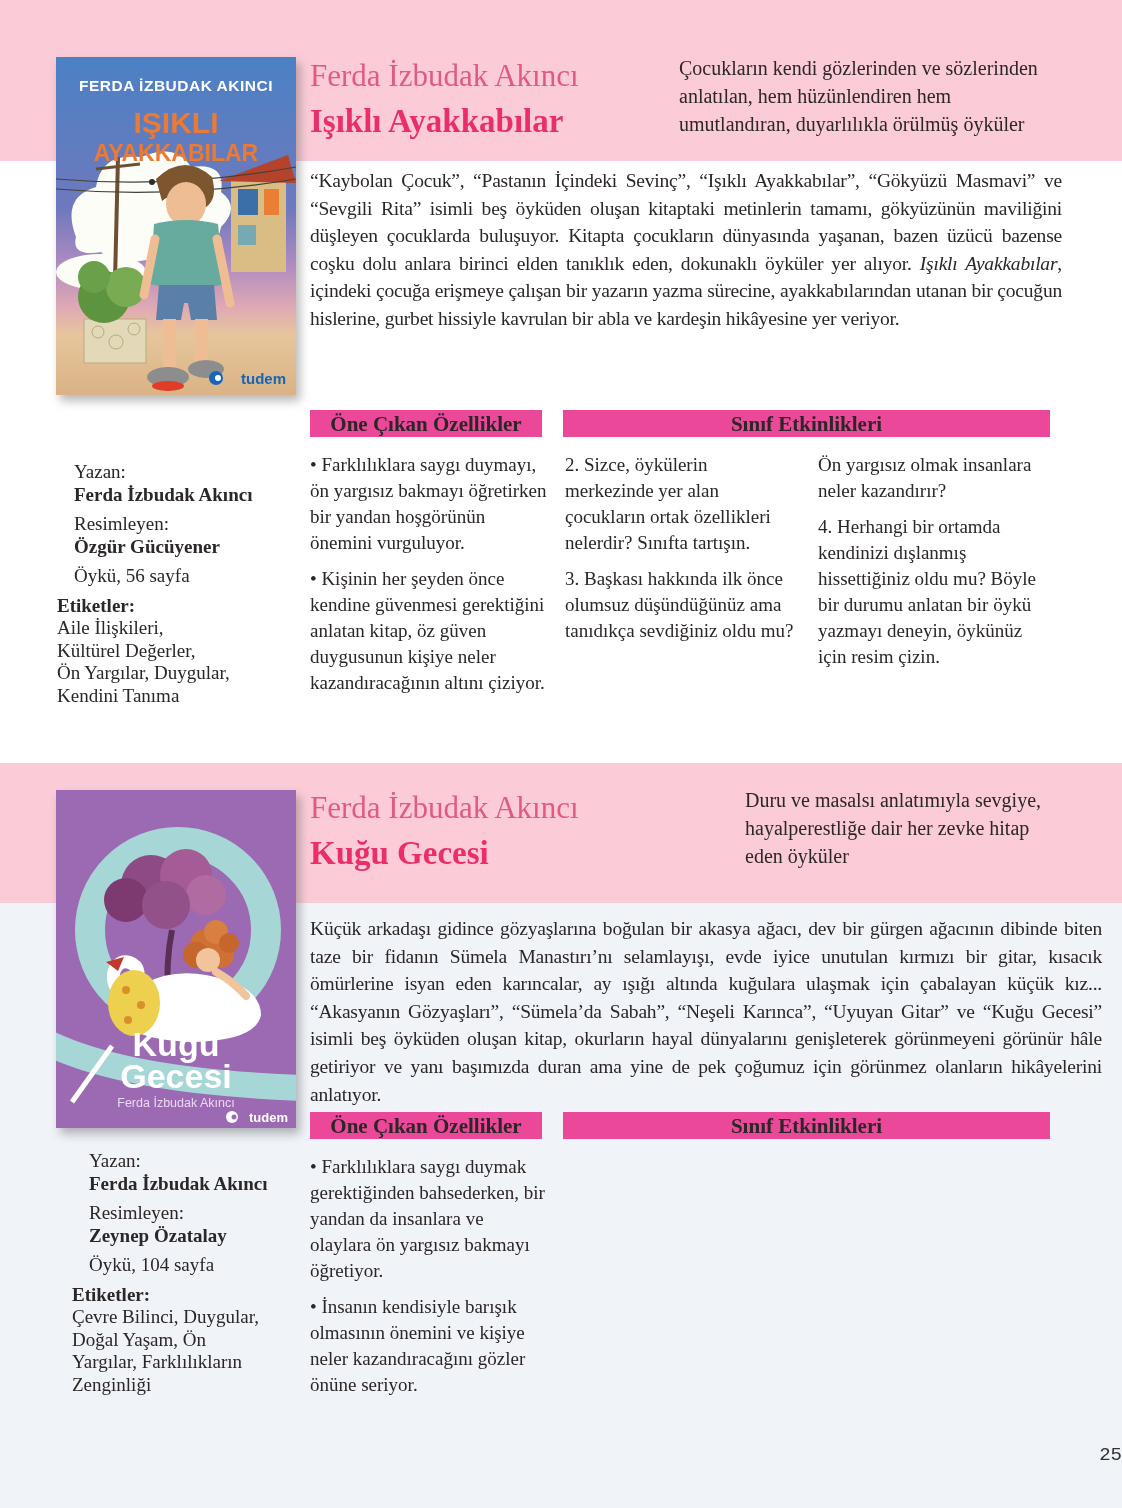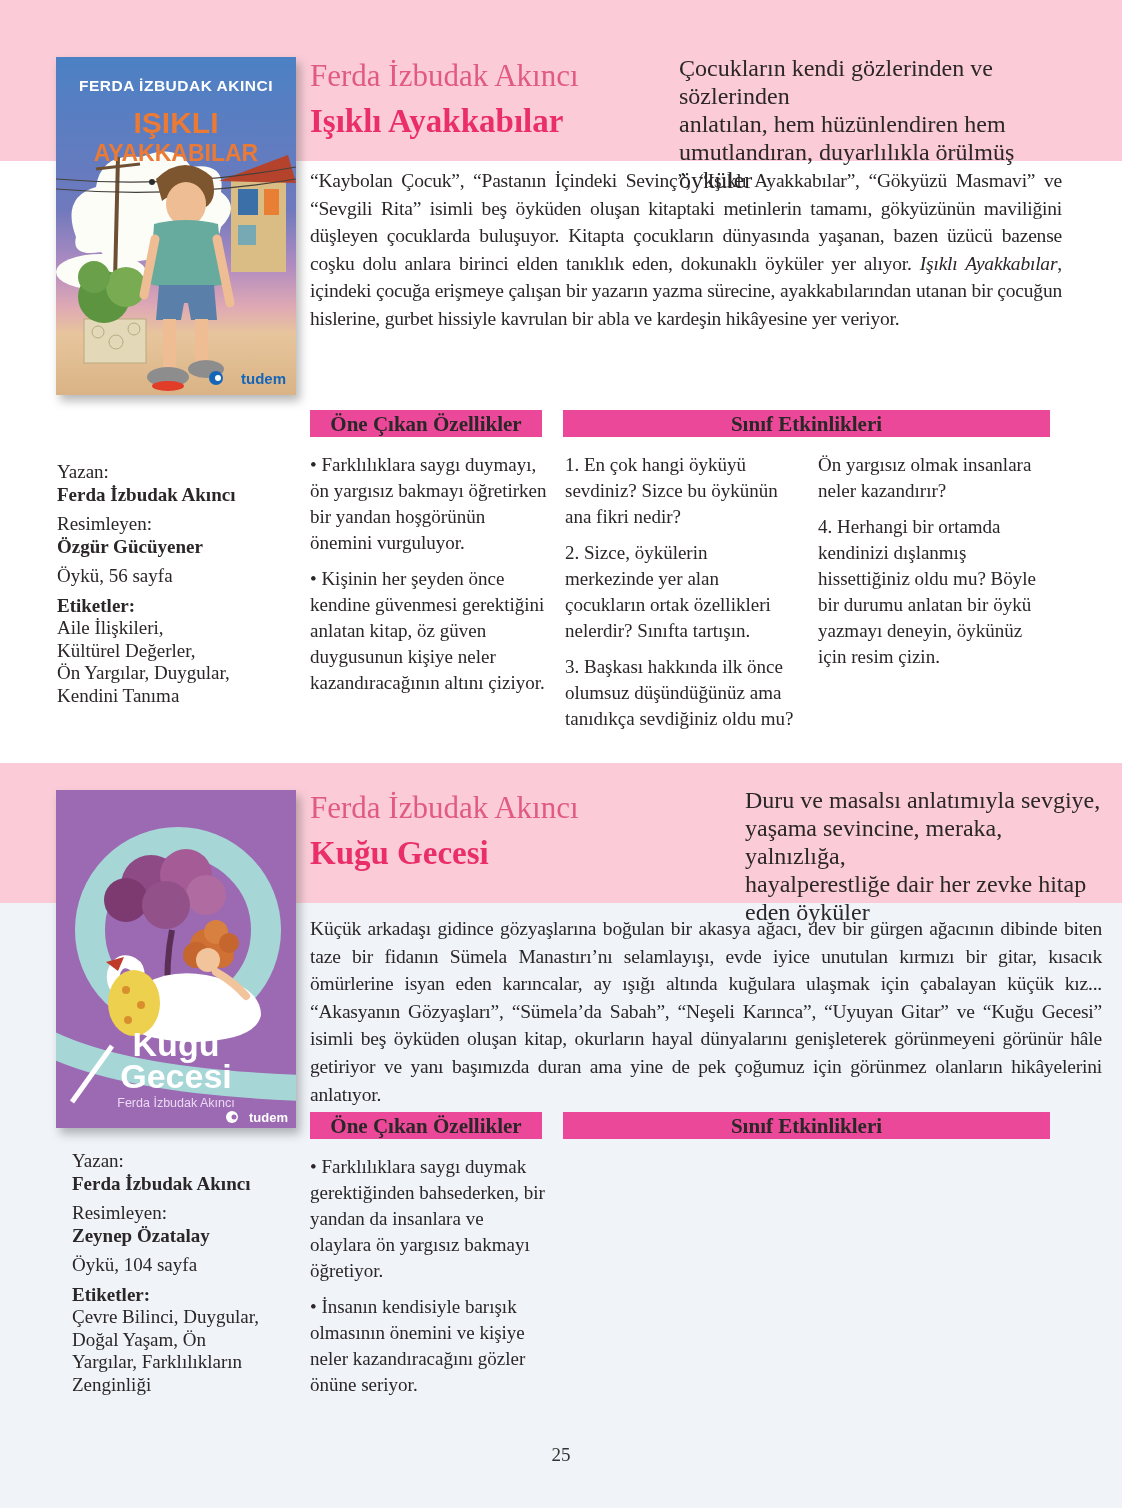--- a/index.html
+++ b/index.html
@@ -11,21 +11,21 @@
   #band2{top:763px;height:140px;}
   .cover{position:absolute;width:240px;height:338px;box-shadow:4px 6px 9px rgba(80,80,80,.4);text-decoration:underline;}
   #cover1{left:56px;top:57px;}
   #cover2{left:56px;top:790px;}
   .cover svg{display:block;width:100%;height:100%;}
   .cover text{font-family:"Liberation Sans","DejaVu Sans",sans-serif;}
   .titleblock{position:absolute;left:310px;}
   #title1{top:54px;} #title2{top:786px;}
   .author-name{font-size:31px;color:#e05a83;line-height:44px;}
   .book-title{font-size:33px;font-weight:bold;color:#e92e68;line-height:46px;}
-  .tagline{position:absolute;font-size:24px;line-height:28px;color:#2b2627;}
+  .tagline{position:absolute;font-size:20px;line-height:28px;color:#2b2627;}
   #tagline1{left:679px;top:54px;width:400px;}
   #tagline2{left:745px;top:786px;width:360px;}
   .desc{position:absolute;left:310px;font-size:19.5px;line-height:27.6px;text-align:justify;letter-spacing:-0.2px;}
   #desc1{top:167px;width:752px;}
   #desc2{top:915px;width:792px;}
   .desc .it{font-style:italic;}
   .colhead{position:absolute;height:27px;background:#ec4899;font-weight:bold;font-size:21px;text-align:center;line-height:28px;color:#2b2627;}
   #fh1{left:310px;top:410px;width:232px;}
   #ah1{left:563px;top:410px;width:487px;}
   #fh2{left:310px;top:1112px;width:232px;}
@@ -34,23 +34,23 @@
   .col p{margin:0 0 10px 0;}
   #feat1{left:310px;top:452px;width:237px;}
   #act1a{left:565px;top:452px;width:230px;}
   #act1b{left:818px;top:452px;width:237px;}
   #feat2{left:310px;top:1154px;width:237px;}
   #act2a{left:565px;top:1154px;width:230px;}
   #act2b{left:818px;top:1154px;width:240px;}
   .sidebar{position:absolute;font-size:19px;line-height:22.5px;}
   #side1{left:57px;top:461px;width:235px;}
   #side2{left:72px;top:1150px;width:225px;}
-  .sidebar .grp{margin-bottom:7px;}
+  .sidebar .grp{margin-bottom:7px;margin-left:17px;}
   .sidebar .b{font-weight:bold;}
-  .pagenum{position:absolute;left:0;top:1444px;width:1122px;text-align:center;font-size:19px;color:#333;}
+  .pagenum{position:absolute;left:0;top:1444px;width:1122px;text-align:right;font-size:19px;color:#333;font-family:Liberation Mono, monospace;}
 </style>
 </head>
 <body>
 
 <div class="page">
 
   <div class="band" id="band1"></div>
 
   <div class="cover" id="cover1">
     <svg viewBox="0 0 240 338">
@@ -118,21 +118,20 @@
   <div class="desc" id="desc1"><span>“Kaybolan Çocuk”, “Pastanın İçindeki Sevinç”, “Işıklı Ayakkabılar”, “Gökyüzü Masmavi” ve “Sevgili Rita” isimli beş öyküden oluşan kitaptaki metinlerin tamamı, gökyüzünün maviliğini düşleyen çocuklarda buluşuyor. Kitapta çocukların dünyasında yaşanan, bazen üzücü bazense coşku dolu anlara birinci elden tanıklık eden, dokunaklı öyküler yer alıyor. </span><span class="it">Işıklı Ayakkabılar</span><span>, içindeki çocuğa erişmeye çalışan bir yazarın yazma sürecine, ayakkabılarından utanan bir çocuğun hislerine, gurbet hissiyle kavrulan bir abla ve kardeşin hikâyesine yer veriyor.</span></div>
 
   <div class="colhead" id="fh1">Öne Çıkan Özellikler</div>
   <div class="colhead" id="ah1">Sınıf Etkinlikleri</div>
 
   <div class="col" id="feat1">
     <p>• Farklılıklara saygı duymayı, ön yargısız bakmayı öğretirken bir yandan hoşgörünün önemini vurguluyor.</p>
     <p>• Kişinin her şeyden önce kendine güvenmesi gerektiğini anlatan kitap, öz güven duygusunun kişiye neler kazandıracağının altını çiziyor.</p>
   </div>
   <div class="col" id="act1a">
-    <p>1. En çok hangi öyküyü sevdiniz? Sizce bu öykünün ana fikri nedir?</p>
     <p>2. Sizce, öykülerin merkezinde yer alan çocukların ortak özellikleri nelerdir? Sınıfta tartışın.</p>
     <p>3. Başkası hakkında ilk önce olumsuz düşündüğünüz ama tanıdıkça sevdiğiniz oldu mu?</p>
   </div>
   <div class="col" id="act1b">
     <p>Ön yargısız olmak insanlara neler kazandırır?</p>
     <p>4. Herhangi bir ortamda kendinizi dışlanmış hissettiğiniz oldu mu? Böyle bir durumu anlatan bir öykü yazmayı deneyin, öykünüz için resim çizin.</p>
   </div>
 
   <div class="sidebar" id="side1">
     <div class="grp">
@@ -191,21 +190,20 @@
     </svg>
   </div>
 
   <div class="titleblock" id="title2">
     <div class="author-name">Ferda İzbudak Akıncı</div>
     <div class="book-title">Kuğu Gecesi</div>
   </div>
 
   <div class="tagline" id="tagline2">
     <div>Duru ve masalsı anlatımıyla sevgiye,</div>
-    <div>yaşama sevincine, meraka, yalnızlığa,</div>
     <div>hayalperestliğe dair her zevke hitap</div>
     <div>eden öyküler</div>
   </div>
 
   <div class="desc" id="desc2"><span>Küçük arkadaşı gidince gözyaşlarına boğulan bir akasya ağacı, dev bir gürgen ağacının dibinde biten taze bir fidanın Sümela Manastırı’nı selamlayışı, evde iyice unutulan kırmızı bir gitar, kısacık ömürlerine isyan eden karıncalar, ay ışığı altında kuğulara ulaşmak için çabalayan küçük kız... “Akasyanın Gözyaşları”, “Sümela’da Sabah”, “Neşeli Karınca”, “Uyuyan Gitar” ve “Kuğu Gecesi” isimli beş öyküden oluşan kitap, okurların hayal dünyalarını genişleterek görünmeyeni görünür hâle getiriyor ve yanı başımızda duran ama yine de pek çoğumuz için görünmez olanların hikâyelerini anlatıyor.</span></div>
 
   <div class="colhead" id="fh2">Öne Çıkan Özellikler</div>
   <div class="colhead" id="ah2">Sınıf Etkinlikleri</div>
 
   <div class="col" id="feat2">

